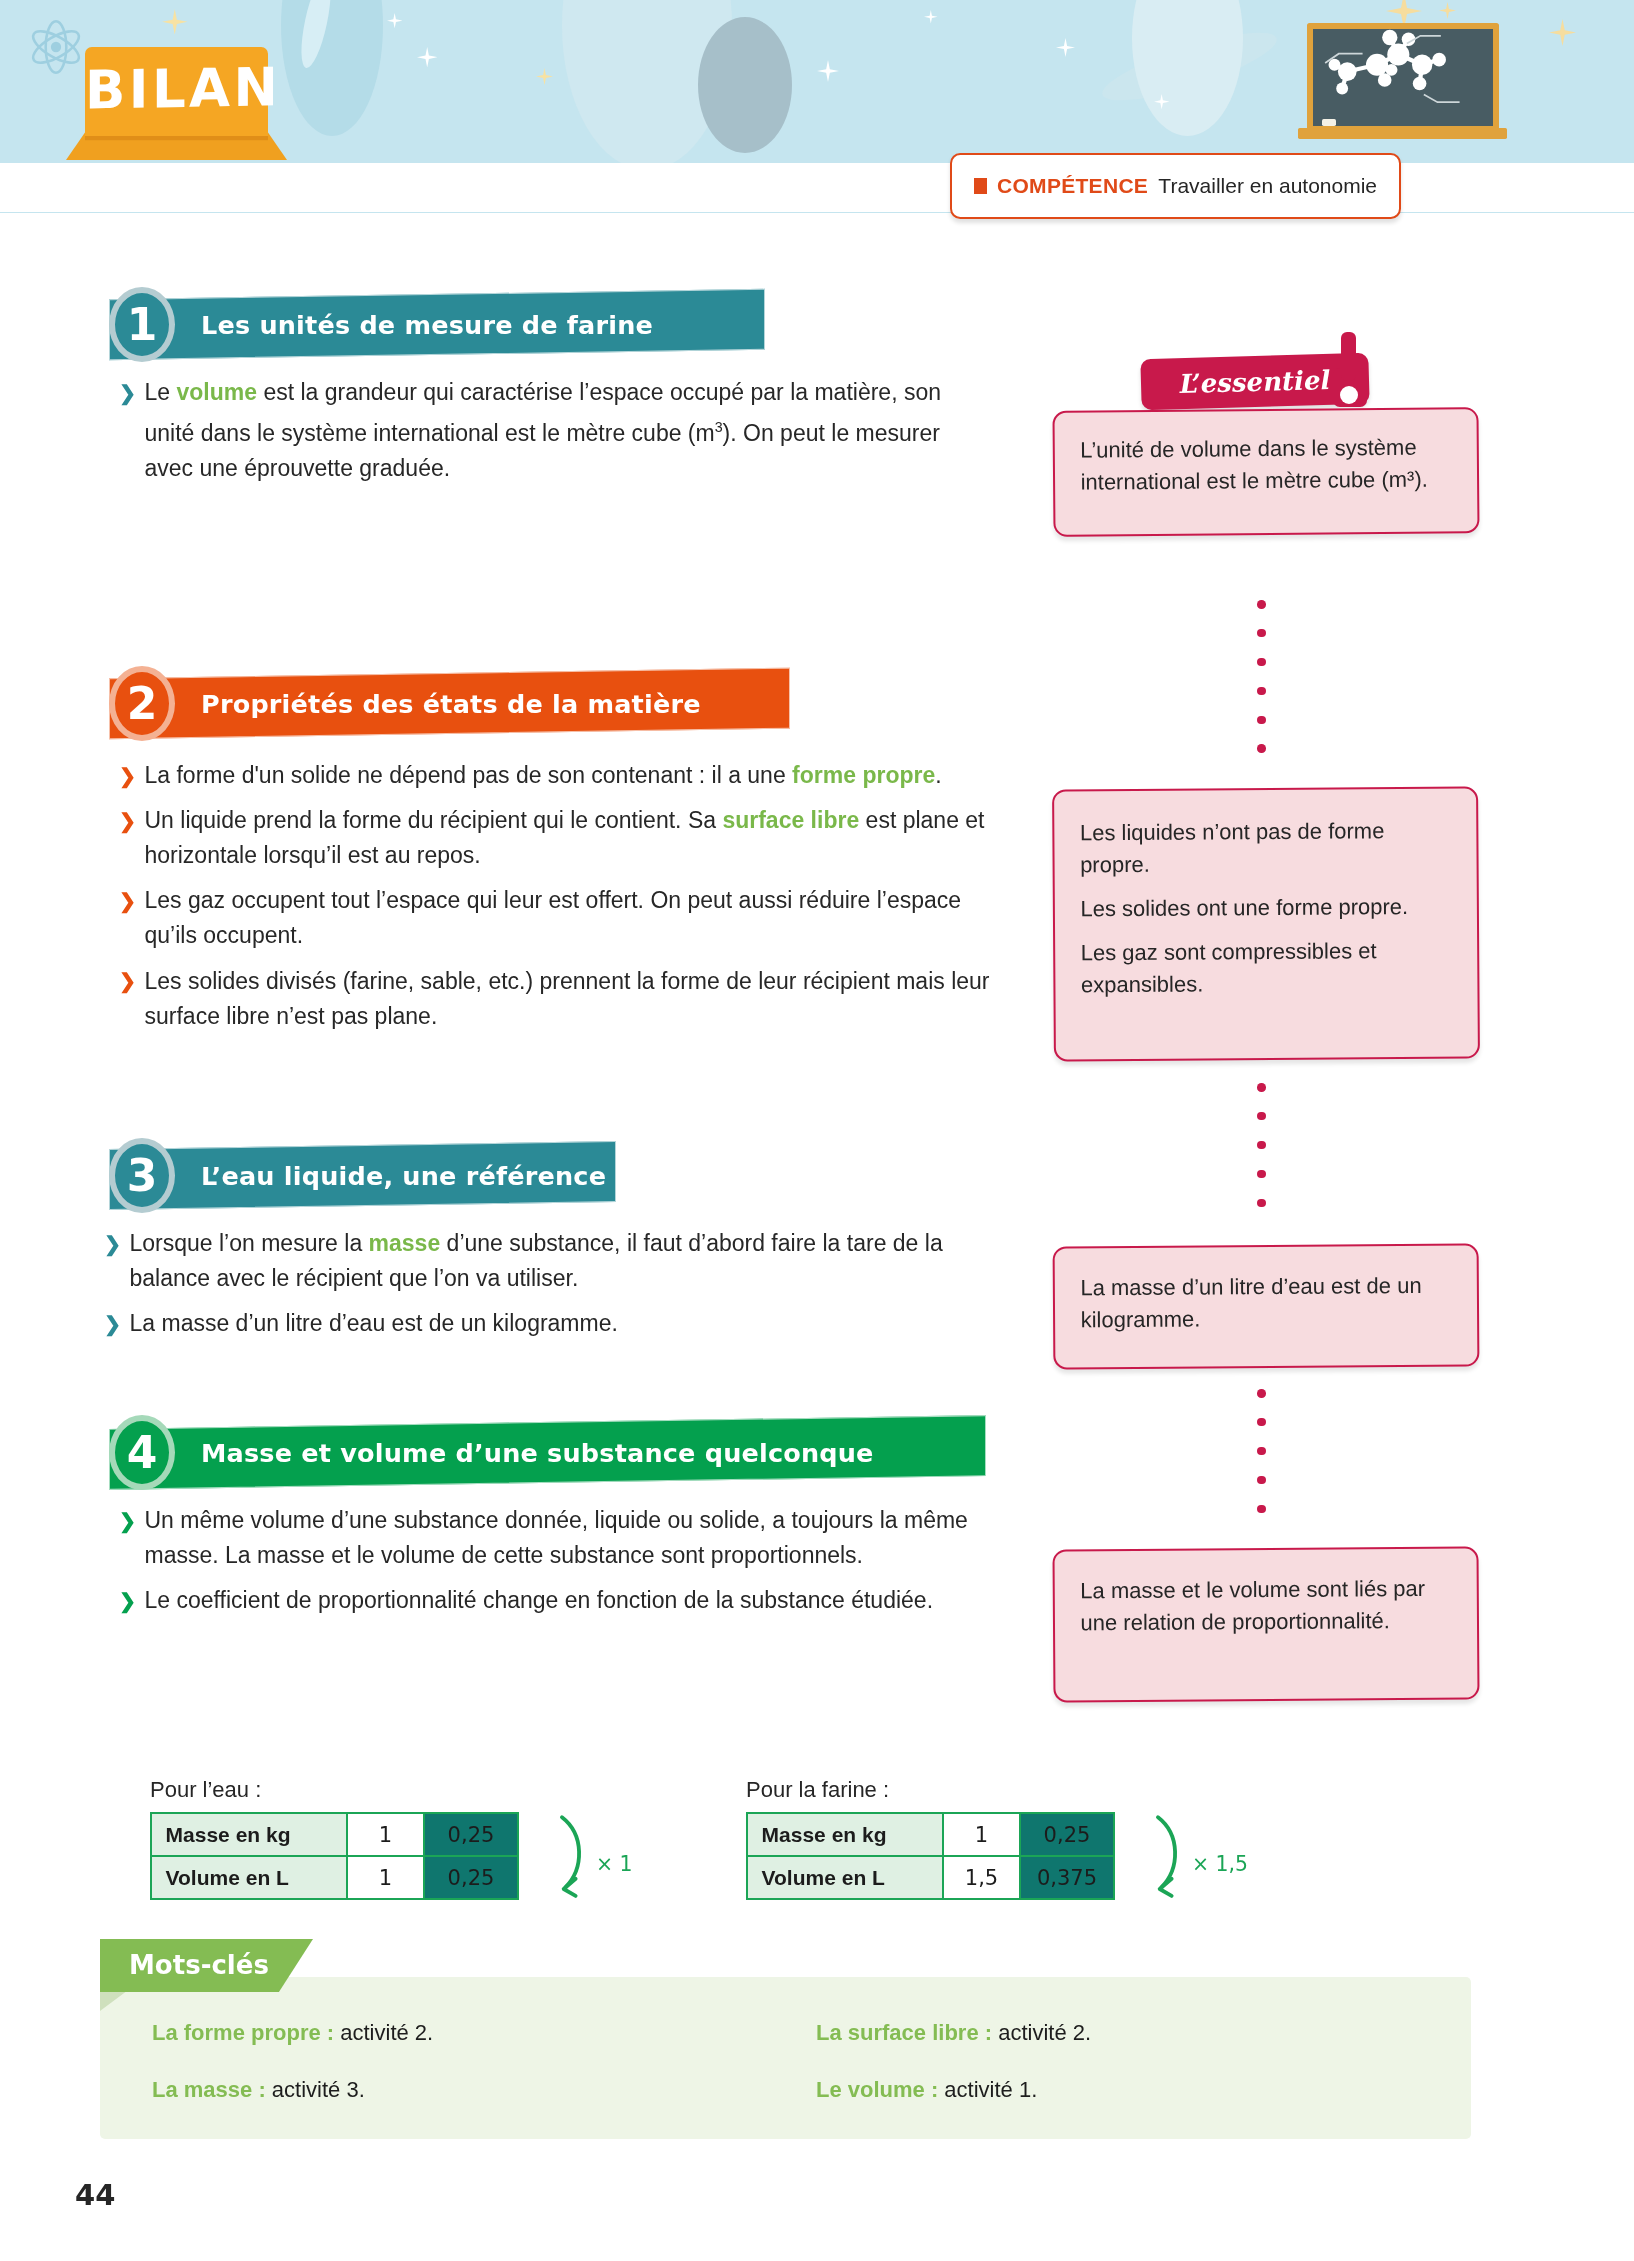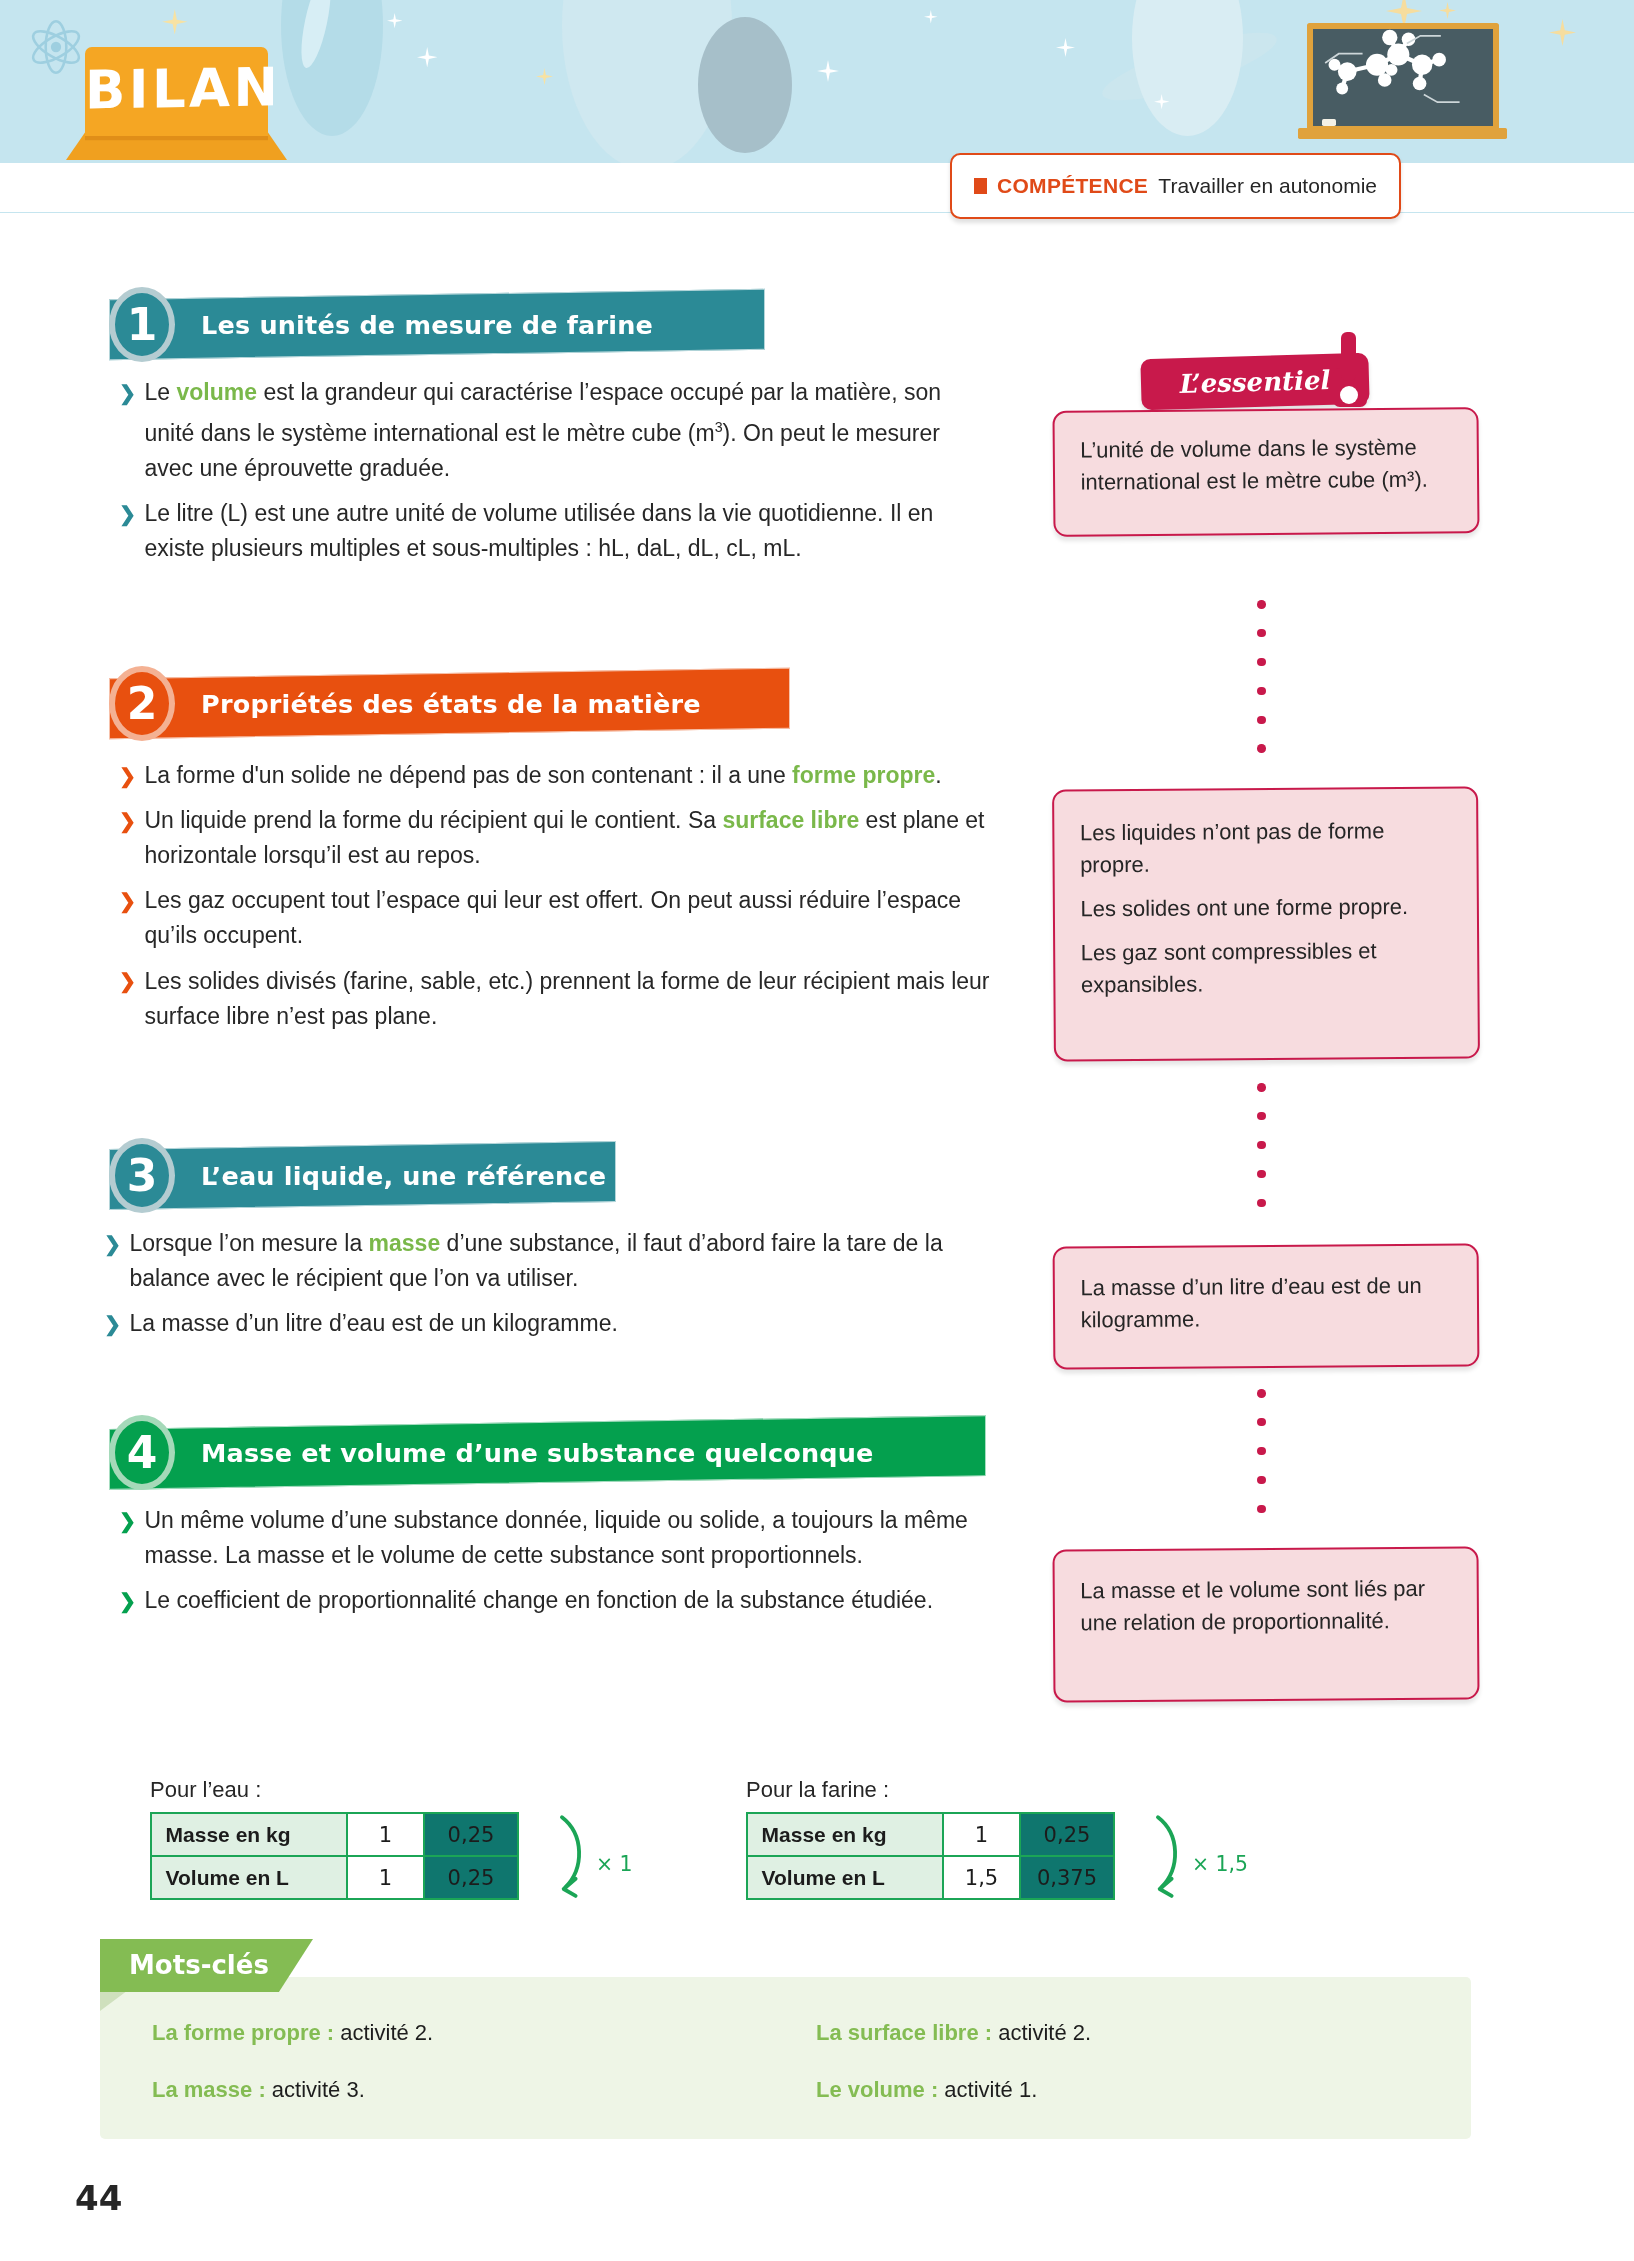--- a/index.html
+++ b/index.html
@@ -309,21 +309,21 @@
   .kw-entry {
     position: absolute;
     font-size: 22px; color: #1d1d1d;
   }
   .kw-entry b { color: #84bc53; }
 
   .page-number {
     position: absolute;
     left: 75px; top: 2178px;
     font-family: "DejaVu Sans", sans-serif;
-    font-weight: bold; font-size: 34px; color: #262626;
+    font-weight: bold; font-size: 29px; color: #262626;
   }
 </style>
 </head>
 <body>
 
 <div id="page">
 
   <div class="banner">
     <div class="banner-sky">
       <div class="planet p-blue-1"></div>
@@ -458,23 +458,20 @@
   <div class="section-head" style="left:109px;top:294px;width:656px;">
     <div class="sh-bar sh-teal" style="transform:skewY(-0.9deg);"></div>
     <div class="sh-badge badge-teal">1</div>
     <div class="sh-title">Les unités de mesure de farine</div>
   </div>
 
   <div class="bullets" style="left:119px;top:375px;width:860px;">
     <div class="bullet b-teal">
       Le <span class="kw-green">volume</span> est la grandeur qui caractérise l’espace occupé par la matière, son unité dans le système international est le mètre cube (m<sup>3</sup>). On peut le mesurer avec une éprouvette graduée.
     </div>
-    <div class="bullet b-teal">
-      Le litre (L) est une autre unité de volume utilisée dans la vie quotidienne. Il en existe plusieurs multiples et sous-multiples : hL, daL, dL, cL, mL.
-    </div>
   </div>
 
   <div class="section-head" style="left:109px;top:673px;width:681px;">
     <div class="sh-bar sh-orange" style="transform:skewY(-0.9deg);"></div>
     <div class="sh-badge badge-orange">2</div>
     <div class="sh-title">Propriétés des états de la matière</div>
   </div>
 
   <div class="bullets" style="left:119px;top:758px;width:894px;">
     <div class="bullet b-orange">

